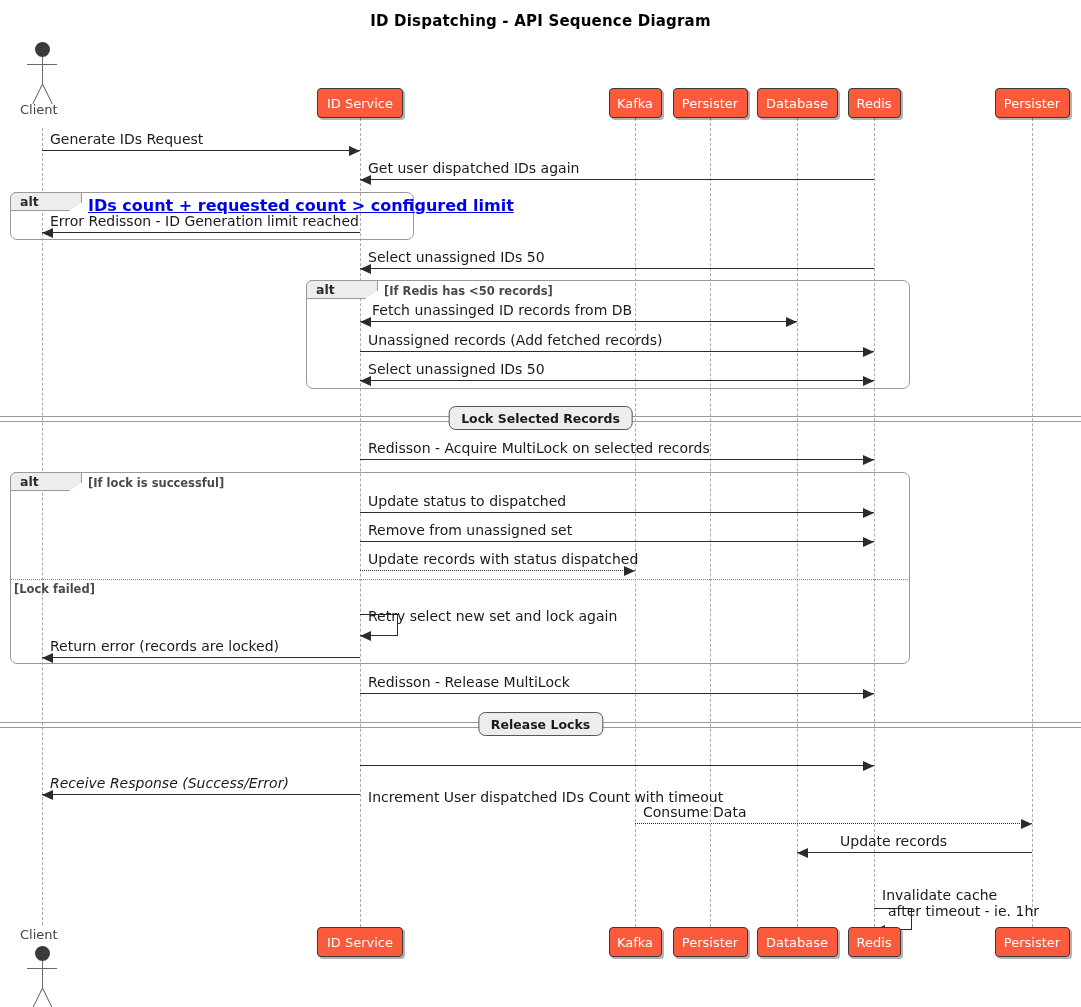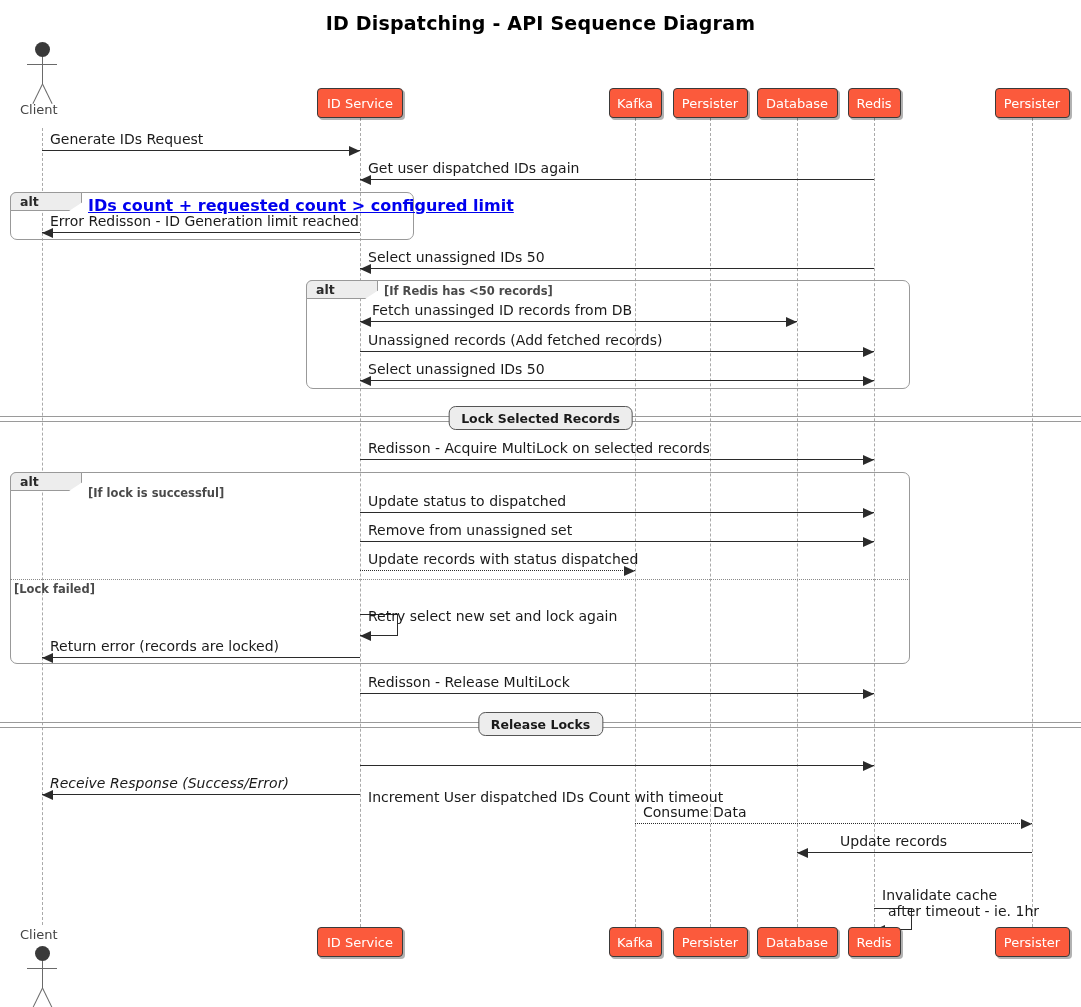--- a/index.html
+++ b/index.html
@@ -1,21 +1,21 @@
 <!DOCTYPE html>
 <html><head>
 <meta charset="utf-8">
 <style>
   html,body{margin:0;padding:0;background:#ffffff;}
   body{font-family:"DejaVu Sans",sans-serif;}
   #stage{position:relative;width:1081px;height:1007px;background:#fff;overflow:hidden;}
 
   .title{
     position:absolute;left:0;top:12px;width:1081px;text-align:center;
-    font-family:"DejaVu Sans",sans-serif;font-weight:bold;font-size:19px;color:#000;
+    font-family:"DejaVu Sans",sans-serif;font-weight:bold;font-size:15px;color:#000;
     letter-spacing:.2px;
   }
 
   
   .lifeline{position:absolute;width:0;border-left:1px dashed #aaaaaa;}
 
   
   .pbox{
     position:absolute;box-sizing:border-box;height:30px;
     background:#FB5A3C;border:1.5px solid #3a3a3a;border-radius:4px;
@@ -86,21 +86,21 @@
     </div>
   <div id="layer-frames">
       <div class="frame" style="left: 10px; top: 192px; width: 404px; height: 48px;"></div>
       <div class="frame-tab" style="left: 10px; top: 192px; width: 72px;">alt</div>
       <div class="frame-cond link" style="left: 88px; top: 196px;">IDs count + requested count &gt; configured limit</div>
       <div class="frame" style="left: 306px; top: 280px; width: 604px; height: 109px;"></div>
       <div class="frame-tab" style="left: 306px; top: 280px; width: 72px;">alt</div>
       <div class="frame-cond" style="left: 384px; top: 284px;">[If Redis has &lt;50 records]</div>
       <div class="frame" style="left: 10px; top: 472px; width: 900px; height: 192px;"></div>
       <div class="frame-tab" style="left: 10px; top: 472px; width: 72px;">alt</div>
-      <div class="frame-cond" style="left: 88px; top: 476px; margin-top: 10px;">[If lock is successful]</div>
+      <div class="frame-cond" style="left: 88px; top: 476px;">[If lock is successful]</div>
       <div class="frame-else" style="left: 10px; top: 579px; width: 900px;"></div>
       <div class="frame-elselabel" style="left: 14px; top: 582px;">[Lock failed]</div>
     </div>
   <div id="layer-dividers">
       <div class="div-line" style="left: 0px; top: 416px; width: 1081px;"></div>
       <div class="div-box" style="top: 406px; left: 50%; transform: translateX(-50%);">Lock Selected Records</div>
       <div class="div-line" style="left: 0px; top: 722px; width: 1081px;"></div>
       <div class="div-box" style="top: 712px; left: 50%; transform: translateX(-50%);">Release Locks</div>
     </div>
   <div id="layer-messages">

